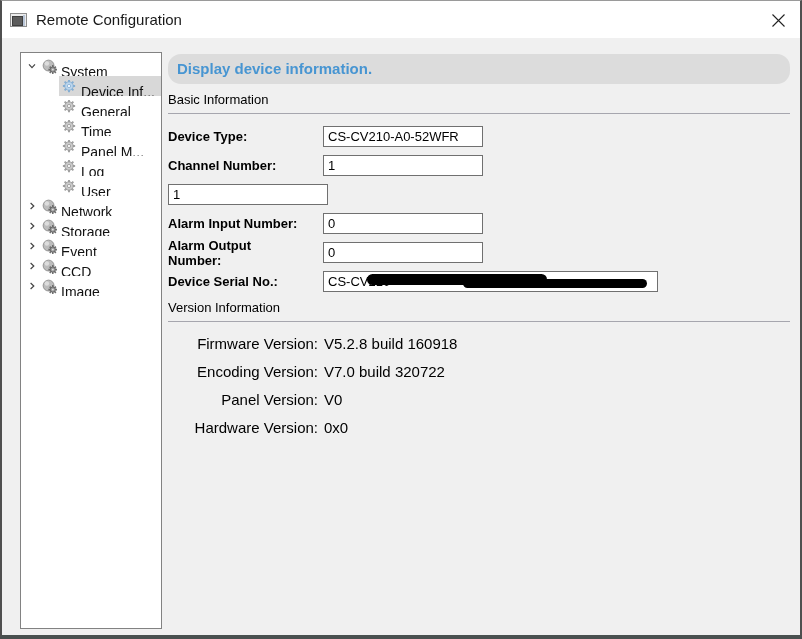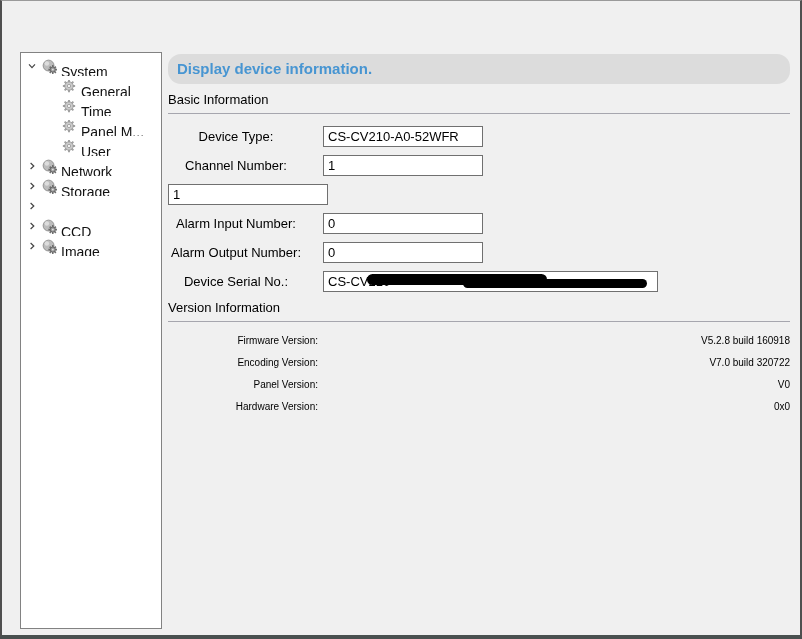--- a/index.html
+++ b/index.html
@@ -60,41 +60,50 @@
   .main { position:absolute; left:166px; top:53px; width:622px; }
   .banner {
     height:30px; line-height:30px; background:#dcdcdc; border-radius:13px;
     color:#4795d2; font-size:15px; font-weight:bold; padding-left:9px;
   }
   .section-title { margin-top:8px; font-size:13px; font-weight:normal; color:#000; }
   .rule { height:1px; background:#a6a6ae; margin-top:6px; }
 
   .fields { margin-top:12px; }
   .field-row { display:flex; align-items:center; height:21px; margin-bottom:8px; }
-  .field-label { width:155px; text-align:center; padding-right:19px; font-size:13px; color:#000; }
+  .field-label { width:155px; text-align:left; padding-right:19px; font-size:13px; color:#000;font-weight:bold; }
   .field-input {
     width:160px; height:21px; border:1px solid #707070; background:#fff;
     font-family:"Liberation Sans", sans-serif; font-size:13px; color:#000; padding:9px 4px;
   }
   .serial-wrap { position:relative; width:335px; height:21px; }
   .serial-wrap .field-input { width:335px; }
   .redact-a, .redact-b { position:absolute; background:#000; border-radius:6px; }
   .redact-a { left:44px;  top:3px;  width:180px; height:11px; }
   .redact-b { left:140px; top:8px;  width:184px; height:9px; border-radius:5px; }
 
   .ver-rows { margin-top:13px; }
-  .ver-row { display:flex; margin-bottom:11px; font-size:10px; color:#000;justify-content:space-between; }
+  .ver-row { display:flex; margin-bottom:11px; font-size:15px; color:#000; }
   .ver-label { width:155px; text-align:right; padding-right:5px; }
   .ver-value { padding-left:1px; }
 </style>
 </head>
 <body>
 
 <div class="window">
 
+  <div class="titlebar">
+    <div class="app-icon"></div>
+    <div class="title-text">Remote Configuration</div>
+    <div class="close-btn">
+      <svg width="15" height="15" viewBox="0 0 15 15">
+        <path d="M1.5 1.5 L13.5 13.5 M13.5 1.5 L1.5 13.5" stroke="#222" stroke-width="1.1" fill="none"></path>
+      </svg>
+    </div>
+  </div>
 
   <div class="tree-panel">
 
     <div class="tree-row">
       <span class="chevron">
         <svg width="10" height="10" viewBox="0 0 10 10">
             <path d="M2 3.4 L5 6.6 L8 3.4" fill="none" stroke="#454545" stroke-width="1.2"></path>
           </svg>
       </span>
       <span class="row-body">
@@ -104,20 +113,33 @@
             <circle cx="5.2" cy="4.8" r="2.4" fill="#e3e3e3" opacity="0.85"></circle>
             <path d="M11.5 6.5 V16 M6.8 11.3 H16 M8.2 8.2 L14.8 14.8 M14.8 8.2 L8.2 14.8" stroke="#6f6f6f" stroke-width="1.7"></path>
             <circle cx="11.5" cy="11.3" r="2.7" fill="#9c9c9c" stroke="#5f5f5f" stroke-width="0.8"></circle>
             <circle cx="11.5" cy="11.3" r="1" fill="#e0e0e0"></circle>
           </svg>
         </span>
         <span class="tree-label">System</span>
       </span>
     </div>
 
+    <div class="tree-row">
+      <span class="indent"></span>
+      <span class="row-body selected">
+        <span class="tree-icon">
+          <svg width="14" height="14" viewBox="0 0 16 16">
+            <path d="M8 1 V15 M1 8 H15 M3 3 L13 13 M13 3 L3 13" stroke="#86aed2" stroke-width="2.3"></path>
+            <circle cx="8" cy="8" r="4.8" fill="#bcd6ee" stroke="#7fa9cf" stroke-width="0.9"></circle>
+            <circle cx="8" cy="8" r="1.9" fill="#eef5fc" stroke="#7fa9cf" stroke-width="0.8"></circle>
+          </svg>
+        </span>
+        <span class="tree-label">Device Inf...</span>
+      </span>
+    </div>
 
     <div class="tree-row">
       <span class="indent"></span>
       <span class="row-body">
         <span class="tree-icon">
           <svg width="14" height="14" viewBox="0 0 16 16">
             <path d="M8 1 V15 M1 8 H15 M3 3 L13 13 M13 3 L3 13" stroke="#a3a3a3" stroke-width="2.3"></path>
             <circle cx="8" cy="8" r="4.8" fill="#cccccc" stroke="#909090" stroke-width="0.9"></circle>
             <circle cx="8" cy="8" r="1.9" fill="#f2f2f2" stroke="#909090" stroke-width="0.8"></circle>
           </svg>
@@ -147,20 +169,33 @@
           <svg width="14" height="14" viewBox="0 0 16 16">
             <path d="M8 1 V15 M1 8 H15 M3 3 L13 13 M13 3 L3 13" stroke="#a3a3a3" stroke-width="2.3"></path>
             <circle cx="8" cy="8" r="4.8" fill="#cccccc" stroke="#909090" stroke-width="0.9"></circle>
             <circle cx="8" cy="8" r="1.9" fill="#f2f2f2" stroke="#909090" stroke-width="0.8"></circle>
           </svg>
         </span>
         <span class="tree-label">Panel M...</span>
       </span>
     </div>
 
+    <div class="tree-row">
+      <span class="indent"></span>
+      <span class="row-body">
+        <span class="tree-icon">
+          <svg width="14" height="14" viewBox="0 0 16 16">
+            <path d="M8 1 V15 M1 8 H15 M3 3 L13 13 M13 3 L3 13" stroke="#a3a3a3" stroke-width="2.3"></path>
+            <circle cx="8" cy="8" r="4.8" fill="#cccccc" stroke="#909090" stroke-width="0.9"></circle>
+            <circle cx="8" cy="8" r="1.9" fill="#f2f2f2" stroke="#909090" stroke-width="0.8"></circle>
+          </svg>
+        </span>
+        <span class="tree-label">Log</span>
+      </span>
+    </div>
 
     <div class="tree-row">
       <span class="indent"></span>
       <span class="row-body">
         <span class="tree-icon">
           <svg width="14" height="14" viewBox="0 0 16 16">
             <path d="M8 1 V15 M1 8 H15 M3 3 L13 13 M13 3 L3 13" stroke="#a3a3a3" stroke-width="2.3"></path>
             <circle cx="8" cy="8" r="4.8" fill="#cccccc" stroke="#909090" stroke-width="0.9"></circle>
             <circle cx="8" cy="8" r="1.9" fill="#f2f2f2" stroke="#909090" stroke-width="0.8"></circle>
           </svg>
@@ -207,20 +242,32 @@
         </span>
         <span class="tree-label">Storage</span>
       </span>
     </div>
 
     <div class="tree-row">
       <span class="chevron">
         <svg width="10" height="10" viewBox="0 0 10 10">
             <path d="M3.6 2 L6.8 5 L3.6 8" fill="none" stroke="#454545" stroke-width="1.2"></path>
           </svg>
+      </span>
+      <span class="row-body">
+        <span class="tree-icon">
+          <svg width="15" height="15" viewBox="0 0 16 16">
+            <circle cx="7" cy="7" r="5.8" fill="#bdbdbd" stroke="#878787" stroke-width="0.9"></circle>
+            <circle cx="5.2" cy="4.8" r="2.4" fill="#e3e3e3" opacity="0.85"></circle>
+            <path d="M11.5 6.5 V16 M6.8 11.3 H16 M8.2 8.2 L14.8 14.8 M14.8 8.2 L8.2 14.8" stroke="#6f6f6f" stroke-width="1.7"></path>
+            <circle cx="11.5" cy="11.3" r="2.7" fill="#9c9c9c" stroke="#5f5f5f" stroke-width="0.8"></circle>
+            <circle cx="11.5" cy="11.3" r="1" fill="#e0e0e0"></circle>
+          </svg>
+        </span>
+        <span class="tree-label">Event</span>
       </span>
     </div>
 
     <div class="tree-row">
       <span class="chevron">
         <svg width="10" height="10" viewBox="0 0 10 10">
             <path d="M3.6 2 L6.8 5 L3.6 8" fill="none" stroke="#454545" stroke-width="1.2"></path>
           </svg>
       </span>
       <span class="row-body">

